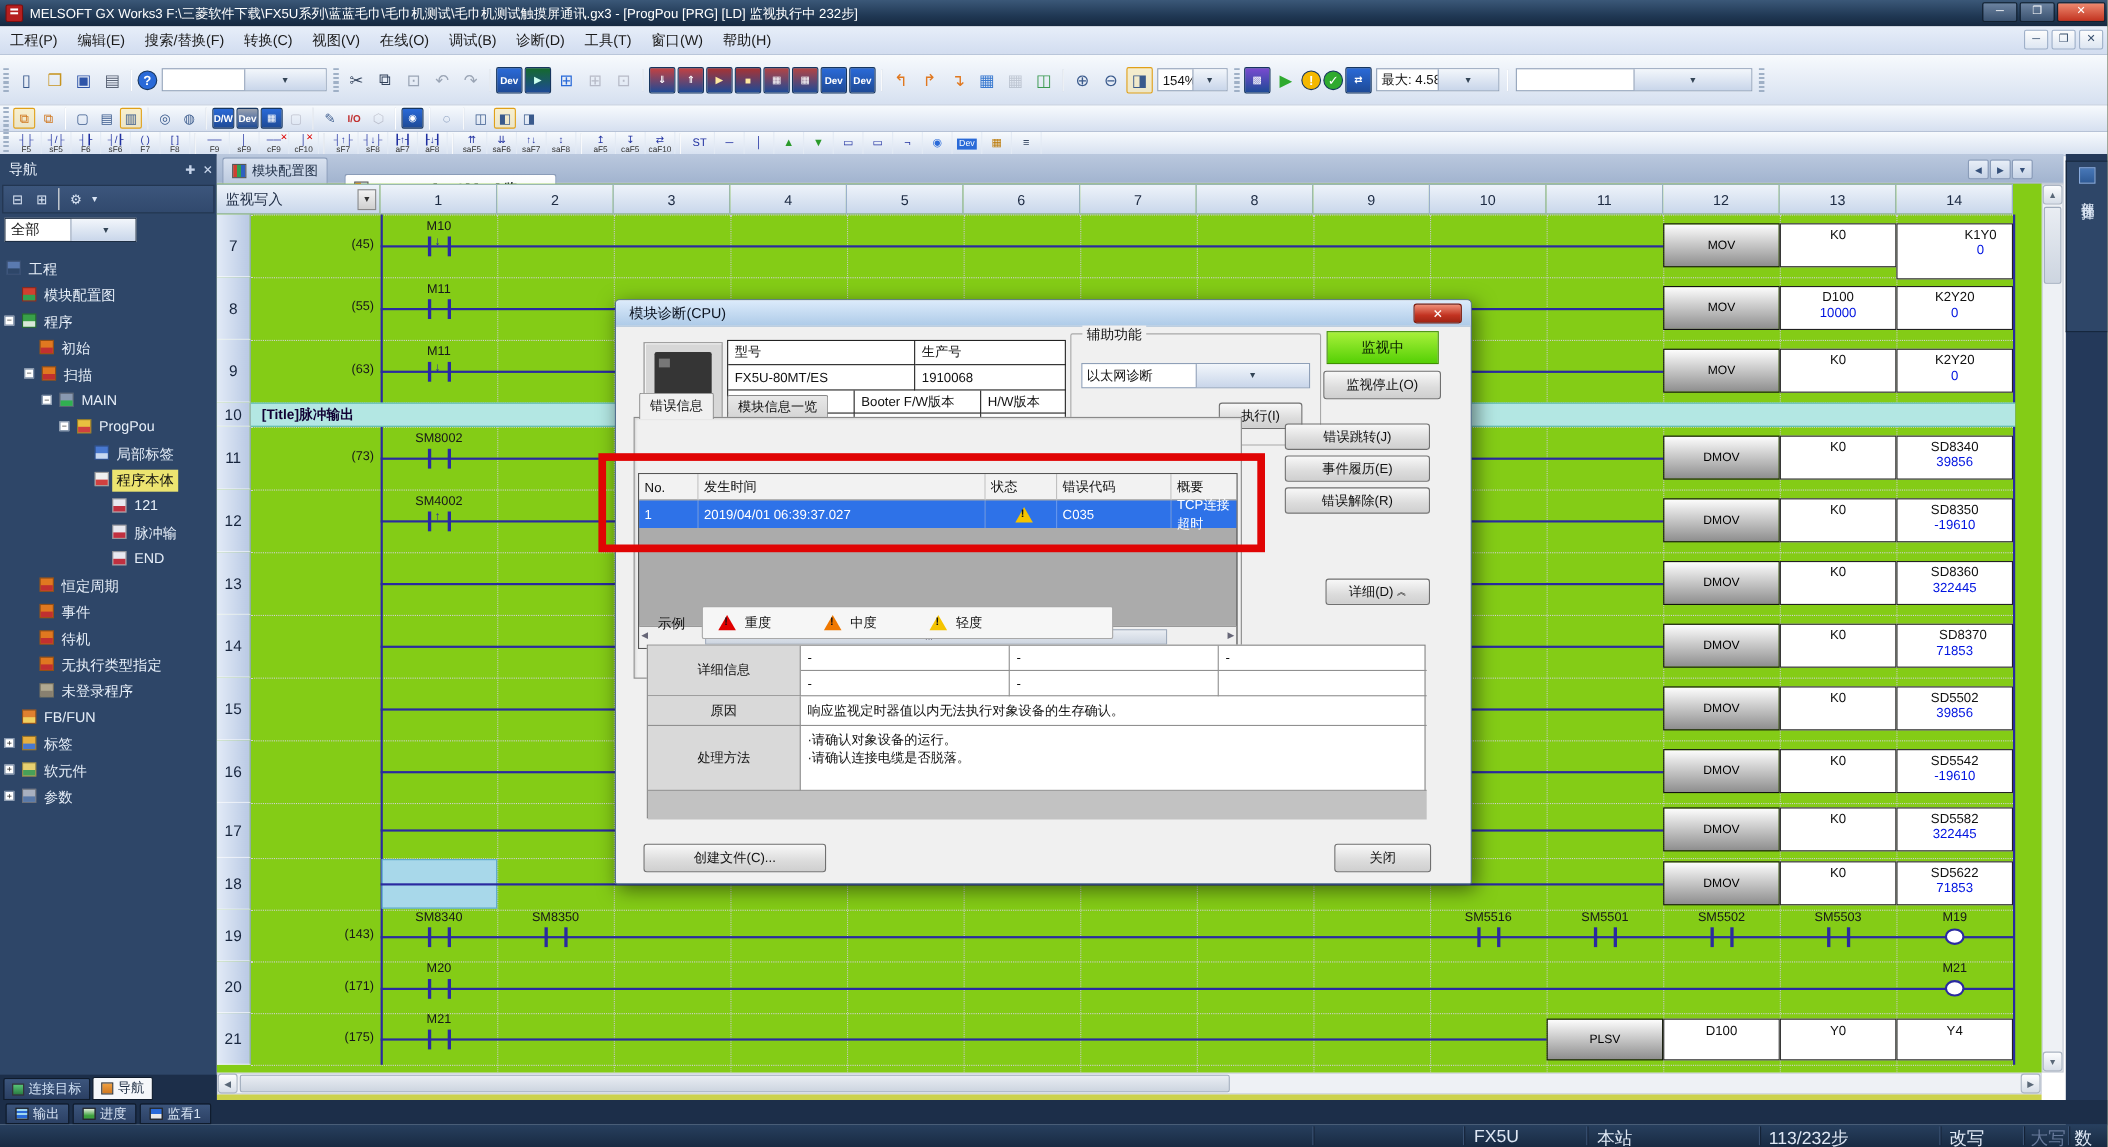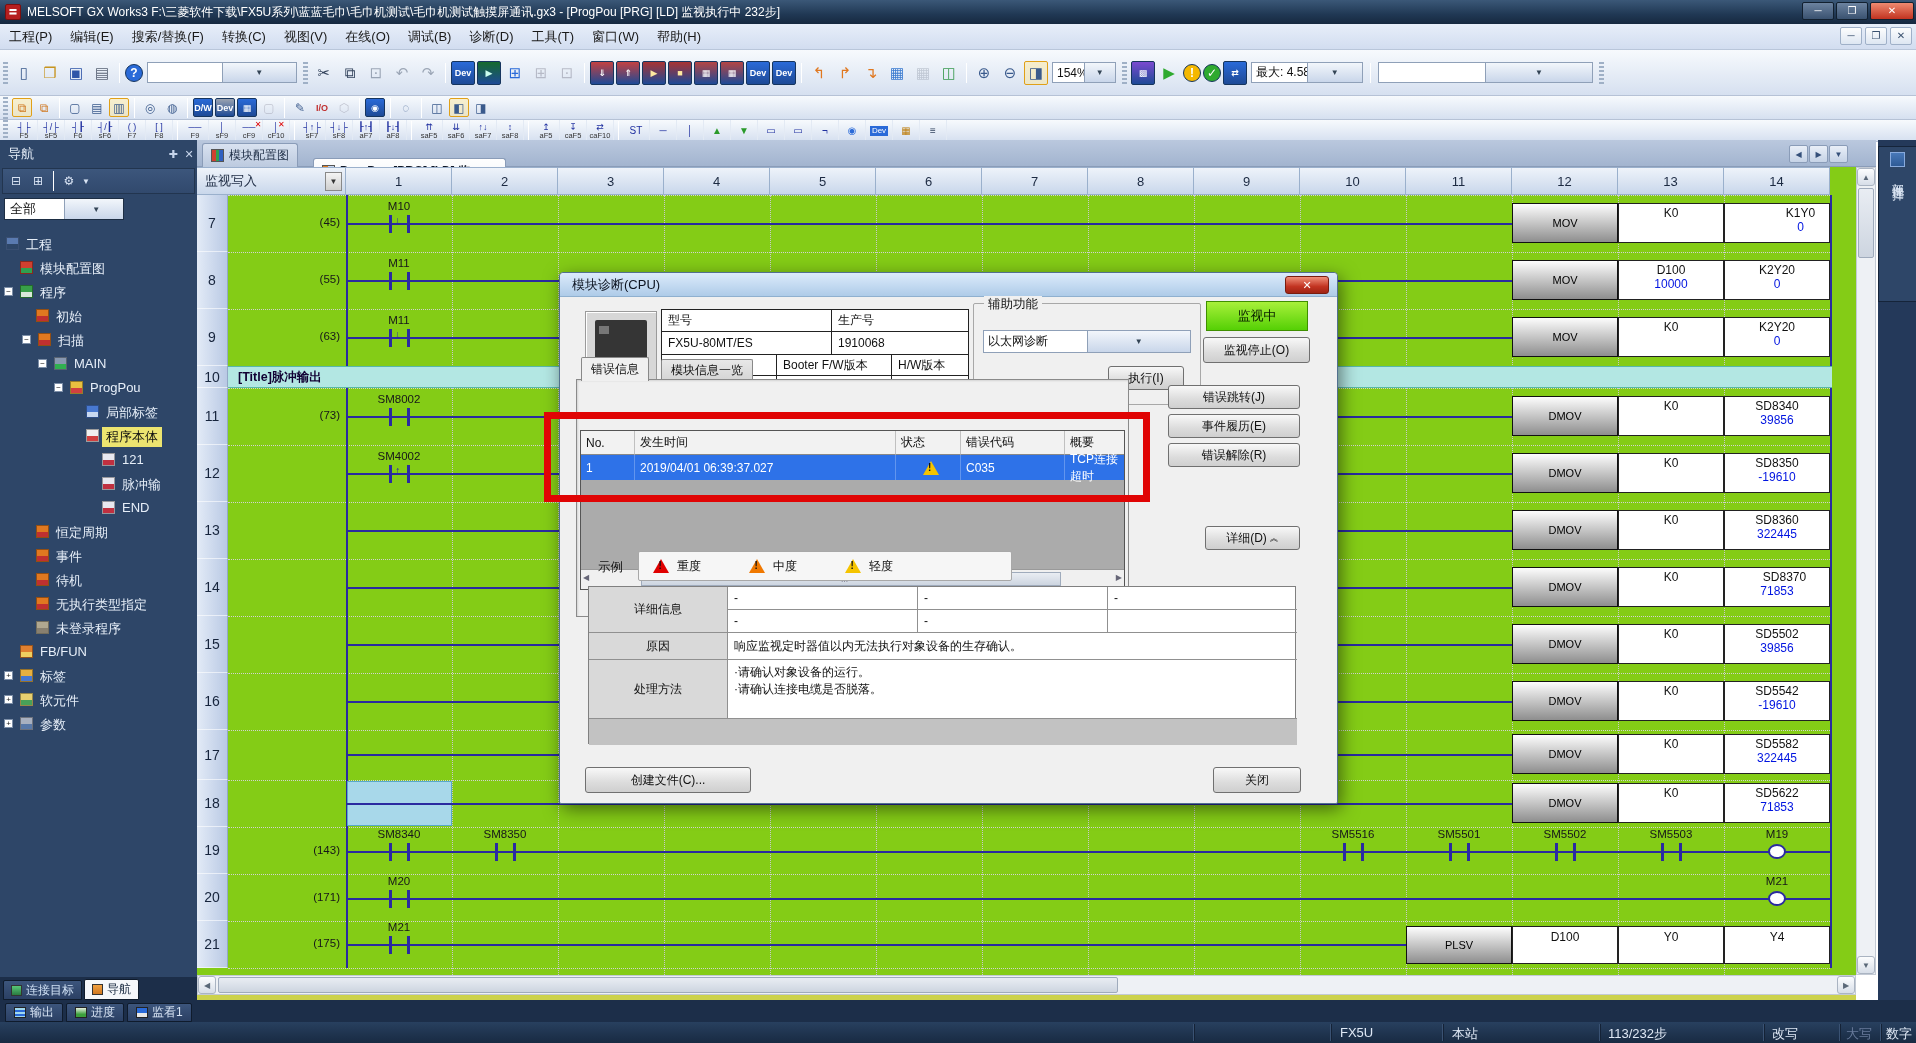--- a/index.html
+++ b/index.html
@@ -123,21 +123,21 @@
   .ebsb{position:absolute;height:20px;background:#f0f0f0;border-top:1px solid #999;}
   .dgrid{position:absolute;border:1px solid #808080;background:#fff;font-size:12px;}
   .dgrid div{position:absolute;border-right:1px solid #909090;border-bottom:1px solid #909090;display:flex;align-items:center;padding:1px 6px;}
   .dgrid .lab{background:#d9d9d9;justify-content:center;}
   .redrect{position:absolute;left:544px;top:412px;width:606px;height:90px;border:7px solid #e00404;z-index:60;}
 
   
   .paneltabs{position:absolute;left:0;top:1000px;width:1916px;height:22px;background:#1c2e49;display:flex;align-items:flex-end;padding-left:5px;gap:3px;z-index:25;}
   .ptab{height:19px;display:flex;align-items:center;gap:4px;font-size:12px;color:#d8e4f4;padding:0 8px;background:linear-gradient(#3c557c,#2b4064);border:1px solid #0f1b2c;border-radius:2px 2px 0 0;}
   .ptab .i{width:12px;height:11px;border:1px solid #222;}
-  .statusbar{position:absolute;left:0;top:1022px;width:1916px;height:21px;background:linear-gradient(#28405f,#182a42);color:#dfe8f5;font-size:13px;z-index:25;}
+  .statusbar{position:absolute;left:0;top:1022px;width:1916px;height:21px;background:linear-gradient(#28405f,#182a42);color:#dfe8f5;font-size:16px;z-index:25;}
   .statusbar span{position:absolute;top:3px;}
   .statusbar .div{position:absolute;top:2px;width:1px;height:17px;background:#3a5273;box-shadow:1px 0 0 #142236;}
   .dim2{color:#67799a;}
 </style>
 </head>
 <body>
 
 <div class="screen">
 
   <div class="titlebar">
@@ -464,21 +464,21 @@
       <div class="steplab" style="left:51px;top:49px;">(45)</div>
       <div class="wire" style="left:149px;top:56px;width:1166px;"></div>
       <div class="cbar" style="left:192px;top:48px;"></div>
       <div class="cbar" style="left:210px;top:48px;"></div>
       <div class="dlabel" style="left:154px;top:33px;">M10</div>
       <div class="parrow" style="left:198px;top:47px;">↓</div>
       <div class="instbox" style="left:1315px;top:36px;height:40px;">MOV</div>
       <div class="opcell" style="left:1421px;top:36px;height:40px;">
         <div style="padding-top:2px;">K0</div>
       </div>
-      <div class="opcell" style="left:1527px;top:36px;height:40px;padding-left:47px;">
+      <div class="opcell" style="left:1527px;top:36px;height:51px;padding-left:47px;">
         <div style="padding-top:2px;">K1Y0</div>
         <div class="vv">0</div>
       </div>
       <div class="lnum" style="top:85px;height:57px;">8</div>
       <div class="steplab" style="left:51px;top:106px;">(55)</div>
       <div class="wire" style="left:149px;top:113px;width:1166px;"></div>
       <div class="cbar" style="left:192px;top:105px;"></div>
       <div class="cbar" style="left:210px;top:105px;"></div>
       <div class="dlabel" style="left:154px;top:90px;">M11</div>
       <div class="instbox" style="left:1315px;top:93px;height:40px;">MOV</div>

